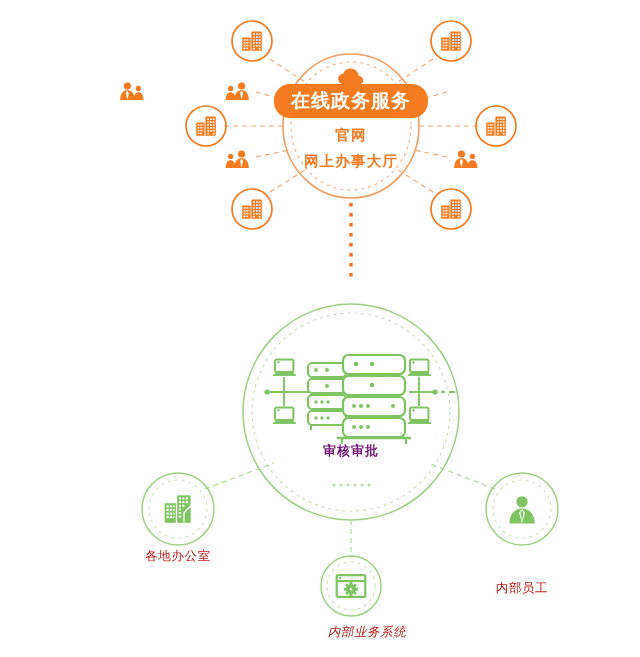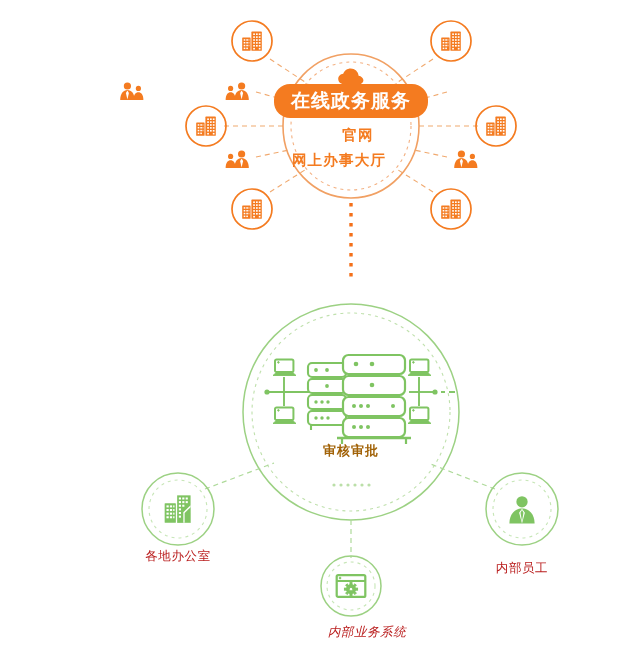--- a/index.html
+++ b/index.html
@@ -41,56 +41,56 @@
     box-sizing:border-box;
     line-height:1;
   }
   .hub-sub{
     color:#F47B20;
     font-size:14.5px;
     font-weight:bold;
     letter-spacing:1.2px;
     line-height:1;
   }
-  .hub-sub.l1{ left:327px; top:135px; }
-  .hub-sub.l2{ left:308px; top:161px;font-family:Liberation Mono, monospace; }
+  .hub-sub.l1{ left:320px; top:135px; }
+  .hub-sub.l2{ left:320px; top:161px; }
 
   
   .green-pill{
     left:320px; top:327px;
     background:#81C565;
     color:#ffffff;
     font-size:15px;
     font-weight:bold;
     letter-spacing:1.2px;
     padding:7px 18px 8px 18px;
     border-radius:14px;
     box-sizing:border-box;
     line-height:1;
   }
   .green-sub{
-    color:#a16207;
+    color:#701a75;
     font-size:13px;
     font-weight:bold;
     letter-spacing:1px;
     line-height:1;
   }
   .green-sub.g1{ left:320px; top:450px; }
   .green-sub.g2{ left:320px; top:470px; }
 
   
   .node-cap{
     color:#b91c1c;
     font-size:12.5px;
     letter-spacing:.6px;
     line-height:1;
   }
   .cap-office{ left:147px; top:556px; }
   .cap-system{ left:336px; top:632px;font-style:italic; }
-  .cap-staff{  left:491px; top:568px; }
+  .cap-staff{  left:491px; top:588px; }
 </style>
 </head>
 <body>
 
 <div id="stage">
 
   <svg class="layer" viewBox="0 0 640 657">
     <defs>
 
       <symbol id="g-building" viewBox="0 0 24 24">

